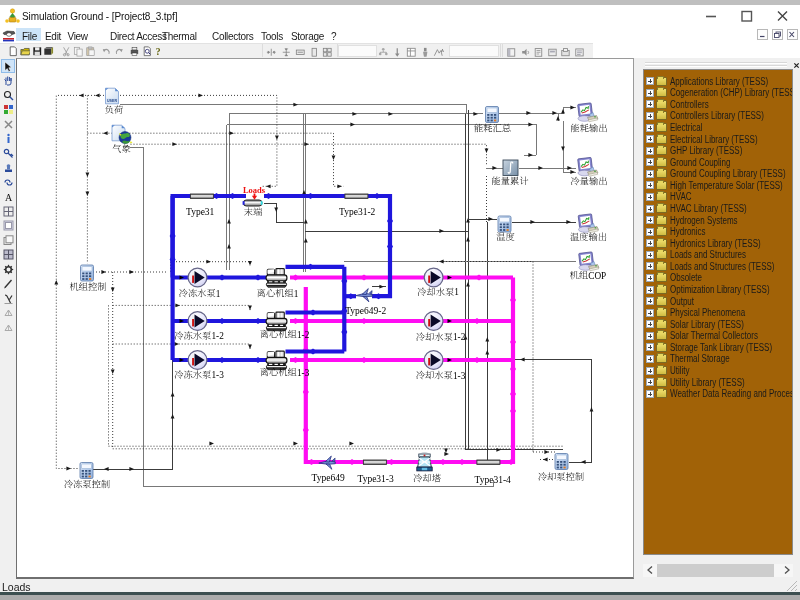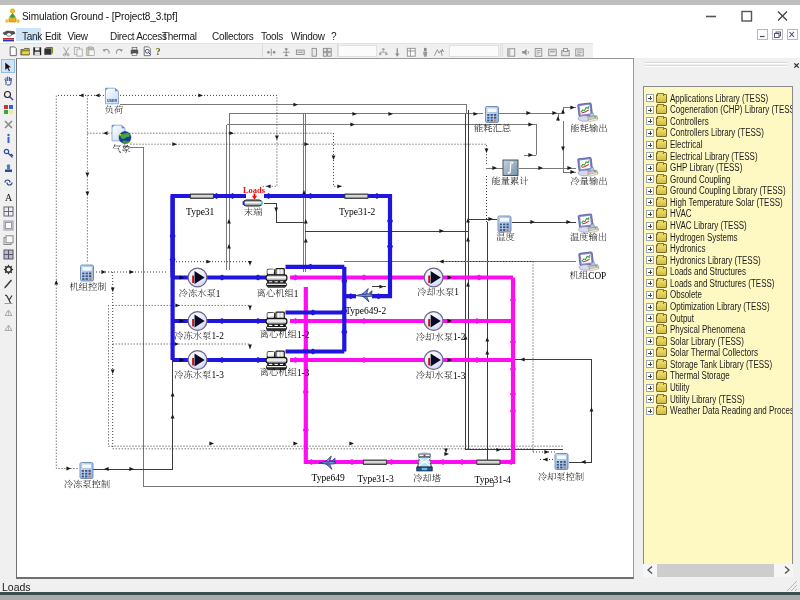--- a/index.html
+++ b/index.html
@@ -34,28 +34,28 @@
 
 <div class="abs" style="left:0;top:28px;width:800px;height:15px;background:#ffffff"></div>
 <svg class="abs" style="left:2px;top:29px" width="14" height="13" viewBox="0 0 14 13">
 <path d="M1,4 L5,2 L12,2.5 L13,4.5 L9,6 L2,5.5 Z" fill="#555" stroke="#222" stroke-width="0.5"></path>
 <ellipse cx="7" cy="5.5" rx="2.5" ry="1.8" fill="#fff" stroke="#333" stroke-width="0.6"></ellipse>
 <rect x="1" y="9" width="11" height="1.6" fill="#cc2222"></rect>
 <rect x="1" y="10.8" width="11" height="1.6" fill="#2233bb"></rect>
 </svg>
 <div class="abs" style="left:15.5px;top:27.5px;width:25px;height:13.5px;background:#cce4f8"></div>
 <div style="font-size:10px;letter-spacing:-0.3px;color:#1a1a1a">
-      <span style="position:absolute;left:22px;top:31px">Tank</span>
+      <span style="position:absolute;left:22px;top:31px">File</span>
       <span style="position:absolute;left:45px;top:31px">Edit</span>
       <span style="position:absolute;left:67.5px;top:31px">View</span>
       <span style="position:absolute;left:110px;top:31px">Direct Access</span>
       <span style="position:absolute;left:162px;top:31px">Thermal</span>
       <span style="position:absolute;left:212px;top:31px">Collectors</span>
       <span style="position:absolute;left:261px;top:31px">Tools</span>
-      <span style="position:absolute;left:291px;top:31px">Window</span>
+      <span style="position:absolute;left:291px;top:31px">Storage</span>
       <span style="position:absolute;left:331px;top:31px">?</span>
     </div>
 
 <div class="abs" style="left:757px;top:29px;width:10.5px;height:11px;border:1px solid #b8b8b8;background:#fdfdfd"></div>
 <div class="abs" style="left:772px;top:29px;width:10.5px;height:11px;border:1px solid #b8b8b8;background:#fdfdfd"></div>
 <div class="abs" style="left:787px;top:29px;width:10.5px;height:11px;border:1px solid #b8b8b8;background:#fdfdfd"></div>
 <svg class="abs" style="left:757px;top:29px" width="42" height="11" viewBox="0 0 42 11">
 <line x1="3" y1="7.5" x2="7.5" y2="7.5" stroke="#446" stroke-width="1.2"></line>
 <rect x="19" y="3" width="4.5" height="4" fill="none" stroke="#446" stroke-width="0.9"></rect>
       <rect x="17.5" y="4.5" width="4.5" height="4" fill="#fff" stroke="#446" stroke-width="0.9"></rect>
@@ -246,21 +246,21 @@
     </svg>
 
 <div class="abs" style="left:15.5px;top:58px;width:618.5px;height:520.5px;background:#ffffff;border:1px solid #6f6f6f;border-top:1px solid #9a9a9a;border-right:1px solid #9a9a9a;border-bottom:2px solid #6f6f6f"></div>
 
 <div class="abs" style="left:635px;top:58px;width:165px;height:520px;background:#f0f0f0"></div>
 <div class="abs" style="left:645px;top:62px;width:142px;height:1px;background:#d8d8d8;box-shadow:0 1px 0 #fff"></div>
 <div class="abs" style="left:645px;top:65px;width:142px;height:1px;background:#d8d8d8;box-shadow:0 1px 0 #fff"></div>
 <svg class="abs" style="left:792.5px;top:61.5px" width="7" height="7" viewBox="0 0 8 8">
       <path d="M1.5,1.5 L6.5,6.5 M6.5,1.5 L1.5,6.5" stroke="#222" stroke-width="1.4"></path>
     </svg>
-<div class="abs" style="left:643px;top:86px;width:149.5px;height:486px;background:#fef9c3;border:1px solid #8a8a8a;overflow:hidden">
+<div class="abs" style="left:643px;top:69px;width:149.5px;height:486px;background:#a16207;border:1px solid #8a8a8a;overflow:hidden">
       <div class="trow" style="top:1.5px"><span class="plus"></span><span class="fold"></span><span class="tt">Applications Library (TESS)</span></div>
       <div class="trow" style="top:13.1px"><span class="plus"></span><span class="fold"></span><span class="tt">Cogeneration (CHP) Library (TESS)</span></div>
       <div class="trow" style="top:24.6px"><span class="plus"></span><span class="fold"></span><span class="tt">Controllers</span></div>
       <div class="trow" style="top:36.2px"><span class="plus"></span><span class="fold"></span><span class="tt">Controllers Library (TESS)</span></div>
       <div class="trow" style="top:47.8px"><span class="plus"></span><span class="fold"></span><span class="tt">Electrical</span></div>
       <div class="trow" style="top:59.4px"><span class="plus"></span><span class="fold"></span><span class="tt">Electrical Library (TESS)</span></div>
       <div class="trow" style="top:70.9px"><span class="plus"></span><span class="fold"></span><span class="tt">GHP Library (TESS)</span></div>
       <div class="trow" style="top:82.5px"><span class="plus"></span><span class="fold"></span><span class="tt">Ground Coupling</span></div>
       <div class="trow" style="top:94.1px"><span class="plus"></span><span class="fold"></span><span class="tt">Ground Coupling Library (TESS)</span></div>
       <div class="trow" style="top:105.6px"><span class="plus"></span><span class="fold"></span><span class="tt">High Temperature Solar (TESS)</span></div>

